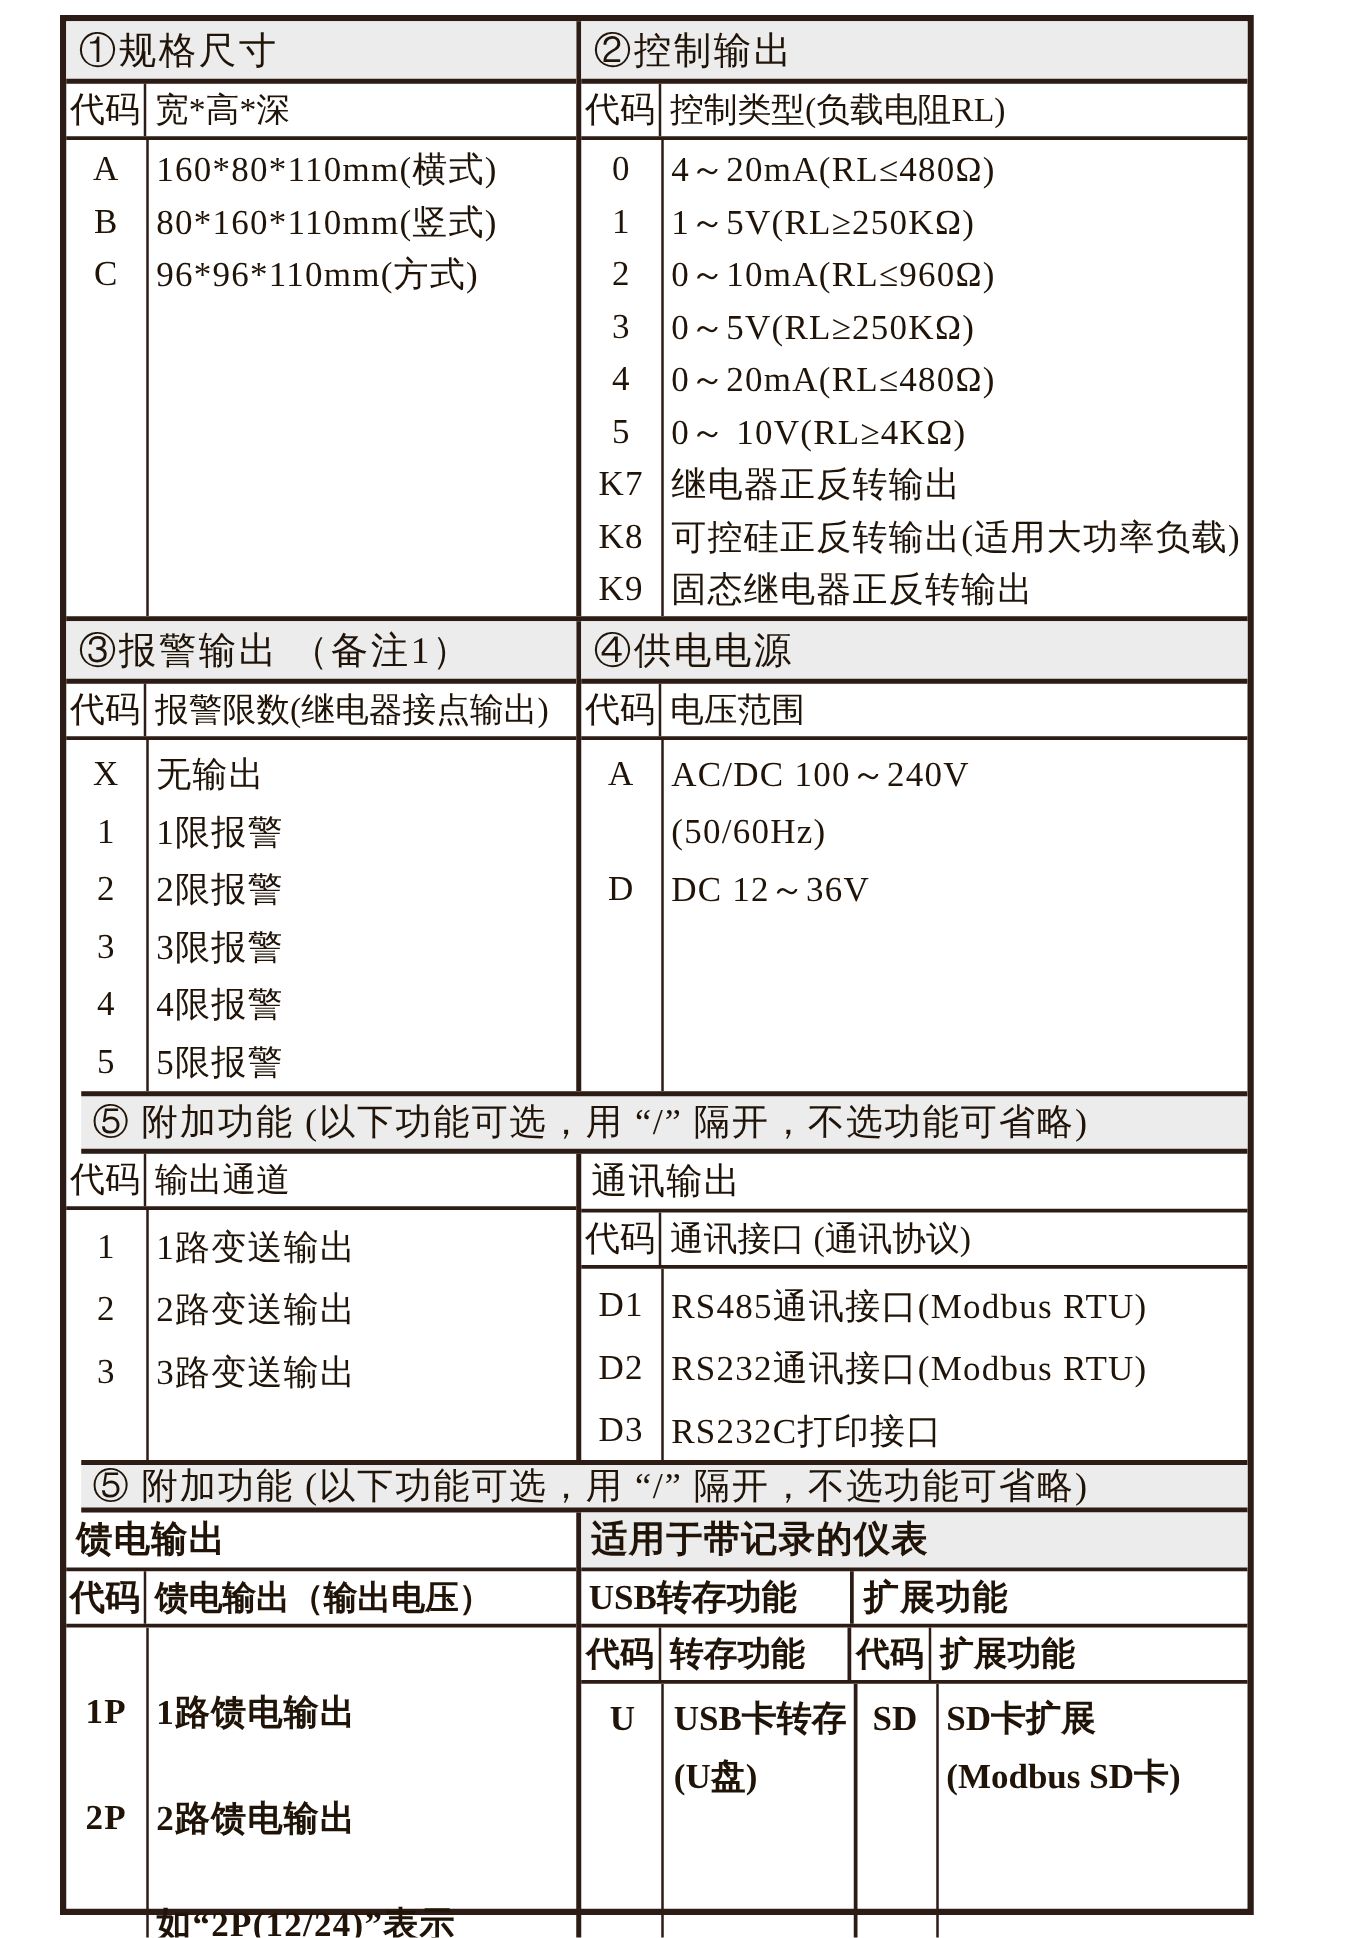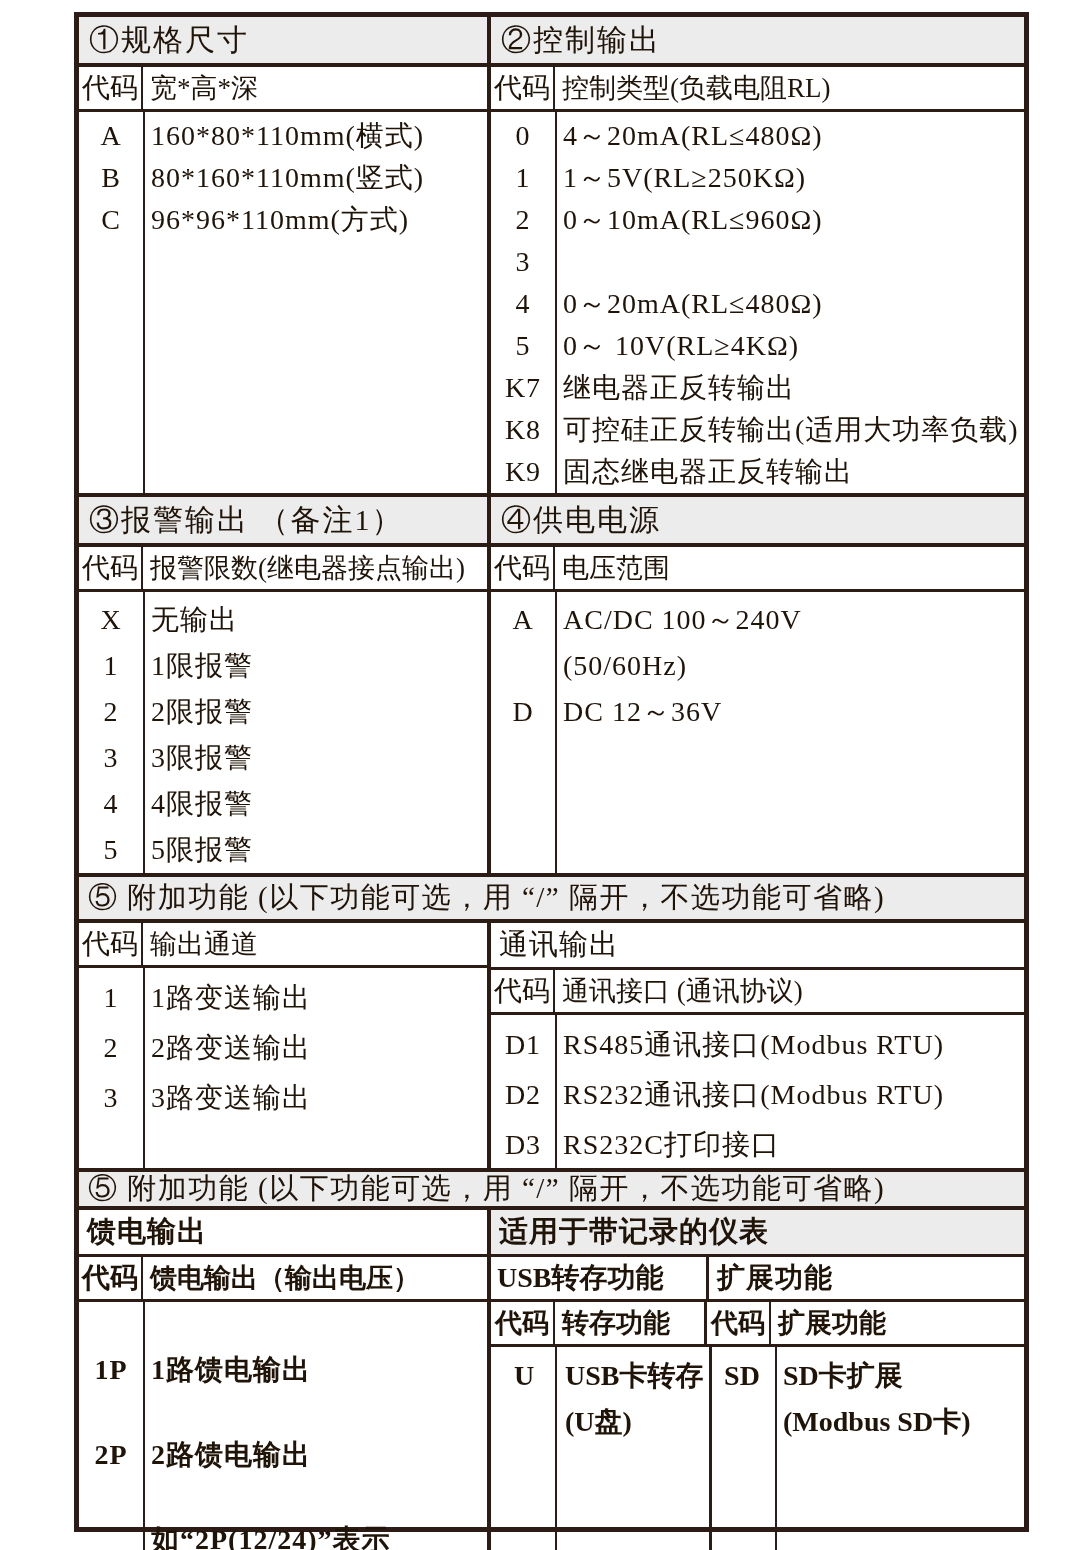--- a/index.html
+++ b/index.html
@@ -3,32 +3,32 @@
 <meta charset="utf-8">
 <style>
   :root{
     --bc:#2c1c15;        
     --hbg:#ececec;       
   }
   *{margin:0;padding:0;box-sizing:border-box;}
   html,body{background:#ffffff;}
   .sheet{position:relative;width:1080px;height:1550px;background:#ffffff;color:#201409;
          font-family:"Liberation Serif","DejaVu Serif",serif;}
-  .tbl{position:absolute;left:74px;top:12px;width:955px;height:1520px;
+  .tbl{position:absolute;left:48px;top:12px;width:955px;height:1520px;
        border:5px solid var(--bc);display:flex;flex-direction:column;background:#fff;}
 
   .row2{display:flex;}
   .half-l{width:412px;flex:0 0 412px;border-right:4px solid var(--bc);display:flex;flex-direction:column;}
   .half-r{flex:1;display:flex;flex-direction:column;min-width:0;}
 
   .g1{height:480px;flex:0 0 480px;border-bottom:4px solid var(--bc);}
   .g2{height:376px;flex:0 0 376px;}
   .band{height:50px;flex:0 0 50px;border-top:4px solid var(--bc);border-bottom:4px solid var(--bc);
         background:var(--hbg);display:flex;align-items:center;padding:0 9px;
-        font-size:29px;letter-spacing:1.5px;white-space:nowrap;overflow:hidden;}
+        font-size:29px;letter-spacing:1.5px;white-space:nowrap;overflow:hidden;margin-left:12px;}
   .band.b2{height:42px;flex:0 0 42px;}
   .g4{height:245px;flex:0 0 245px;}
   .g6{flex:1;font-weight:bold;}
 
   .sec-title{flex:0 0 50px;height:50px;background:var(--hbg);border-bottom:4px solid var(--bc);
              display:flex;align-items:center;padding:0 10px;font-size:30px;letter-spacing:2px;
              white-space:nowrap;overflow:hidden;}
   .subhdr{flex:0 0 47px;height:47px;border-bottom:3px solid var(--bc);display:flex;align-items:center;
           padding:0 8px;font-size:29px;letter-spacing:1px;white-space:nowrap;overflow:hidden;}
   .subhdr.gray{background:var(--hbg);}
@@ -114,20 +114,21 @@
           <div class="r">
               <span class="c">1</span>
               <span class="d">1～5V(RL≥250KΩ)</span>
             </div>
           <div class="r">
               <span class="c">2</span>
               <span class="d">0～10mA(RL≤960Ω)</span>
             </div>
           <div class="r">
               <span class="c">3</span>
+              <span class="d">0～5V(RL≥250KΩ)</span>
             </div>
           <div class="r">
               <span class="c">4</span>
               <span class="d">0～20mA(RL≤480Ω)</span>
             </div>
           <div class="r">
               <span class="c">5</span>
               <span class="d">0～ 10V(RL≥4KΩ)</span>
             </div>
           <div class="r">

